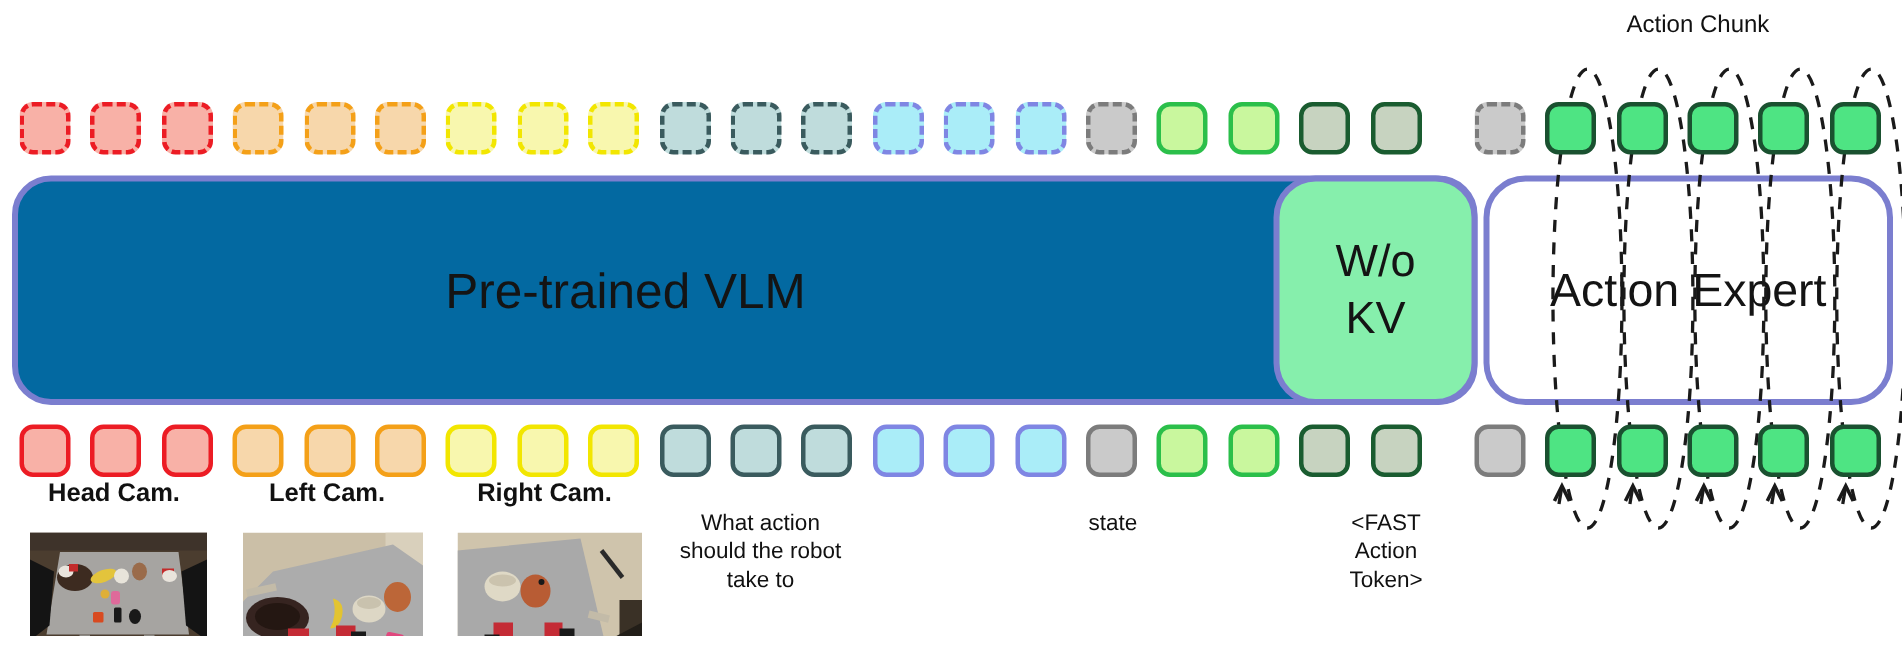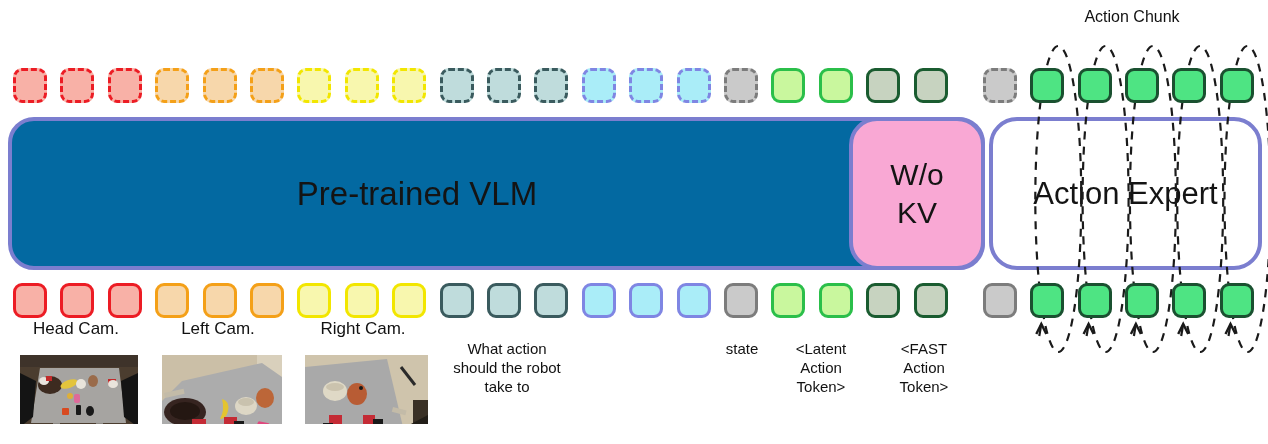--- a/index.html
+++ b/index.html
@@ -9,28 +9,28 @@
   }
   .block {
     position:absolute; box-sizing:border-box;
     border:4px solid #7B7ECF; border-radius:28px;
     background:#0369a1; display:flex; align-items:center; justify-content:center;
   }
   .block-vlm   { left:8px;   top:117px; width:977px; height:153px; border-radius:26px; z-index:1; }
   .block-vlm .block-label { position:absolute; left:0; top:0; width:810px; height:100%;
     display:flex; align-items:center; justify-content:center; font-size:33px; }
   .block-wokv  { left:849px; top:117px; width:136px; height:153px; font-size:30px;
-    text-align:center; line-height:38px; background:#f9a8d4; z-index:2; }
+    text-align:center; line-height:38px; background:#86efac; z-index:2; }
   .block-wokv .block-label { width:90px; }
   .block-expert{ left:989px; top:117px; width:273px; height:153px; font-size:31px; z-index:2;
     background:transparent; }
   .token { position:absolute; width:34px; height:35px; box-sizing:border-box;
     border-radius:9px; border-width:3px; z-index:5; }
   .cap { position:absolute; text-align:center; color:#111; }
-  .cap-cam { font-size:17px; top:319px; width:120px; }
+  .cap-cam { font-size:17px; top:319px; width:120px;font-weight:bold; }
   .cap-txt { font-size:15px; line-height:19px; top:339px; }
   #cap-action-chunk { left:1052px; top:8px; width:160px; font-size:16px; }
   #cap-noise { left:1060px; top:357px; width:142px; font-size:16px; line-height:21px; }
   #loops-svg, #token-layer { position:absolute; left:0; top:0; width:1268px; height:444px; }
   #loops-svg { z-index:3; }
   #token-layer { z-index:4; pointer-events:none; }
   .cam-img { position:absolute; top:355px; height:89px; }
   .cam-img svg { display:block; }
 </style>
 </head>
@@ -122,21 +122,20 @@
       <div class="token" style="left: 1219.5px; top: 68px; background: rgb(78, 228, 131); border: 3px solid rgb(26, 81, 48);"></div>
       <div class="token" style="left: 1219.5px; top: 283px; background: rgb(78, 228, 131); border: 3px solid rgb(26, 81, 48);"></div>
     </div>
 
   <div class="cap cap-cam" style="left:16px">Head Cam.</div>
   <div class="cap cap-cam" style="left:158px">Left Cam.</div>
   <div class="cap cap-txt" style="left:446px; width:122px">What action should the robot take to</div>
 
   <div class="cap cap-cam" style="left:303px">Right Cam.</div>
   <div class="cap cap-txt" style="left:712px; width:60px">state</div>
-  <div class="cap cap-txt" style="left:782px; width:78px">&lt;Latent Action Token&gt;</div>
   <div class="cap cap-txt" style="left:888px; width:72px">&lt;FAST Action Token&gt;</div>
 
   <div class="cam-img" style="left:20px; width:118px">
     <svg width="118" height="89" viewBox="0 0 118 89">
       <rect width="118" height="89" fill="#4B3D2F"></rect>
       <rect width="118" height="12" fill="#3E332A"></rect>
       <polygon points="20,13 99,13 106,68 11,68" fill="#A6A4A1"></polygon>
       <rect x="33" y="68" width="7" height="12" fill="#8D8A85"></rect>
       <rect x="76" y="68" width="7" height="12" fill="#8D8A85"></rect>
       <polygon points="0,18 16,26 13,62 0,72" fill="#141414"></polygon>

